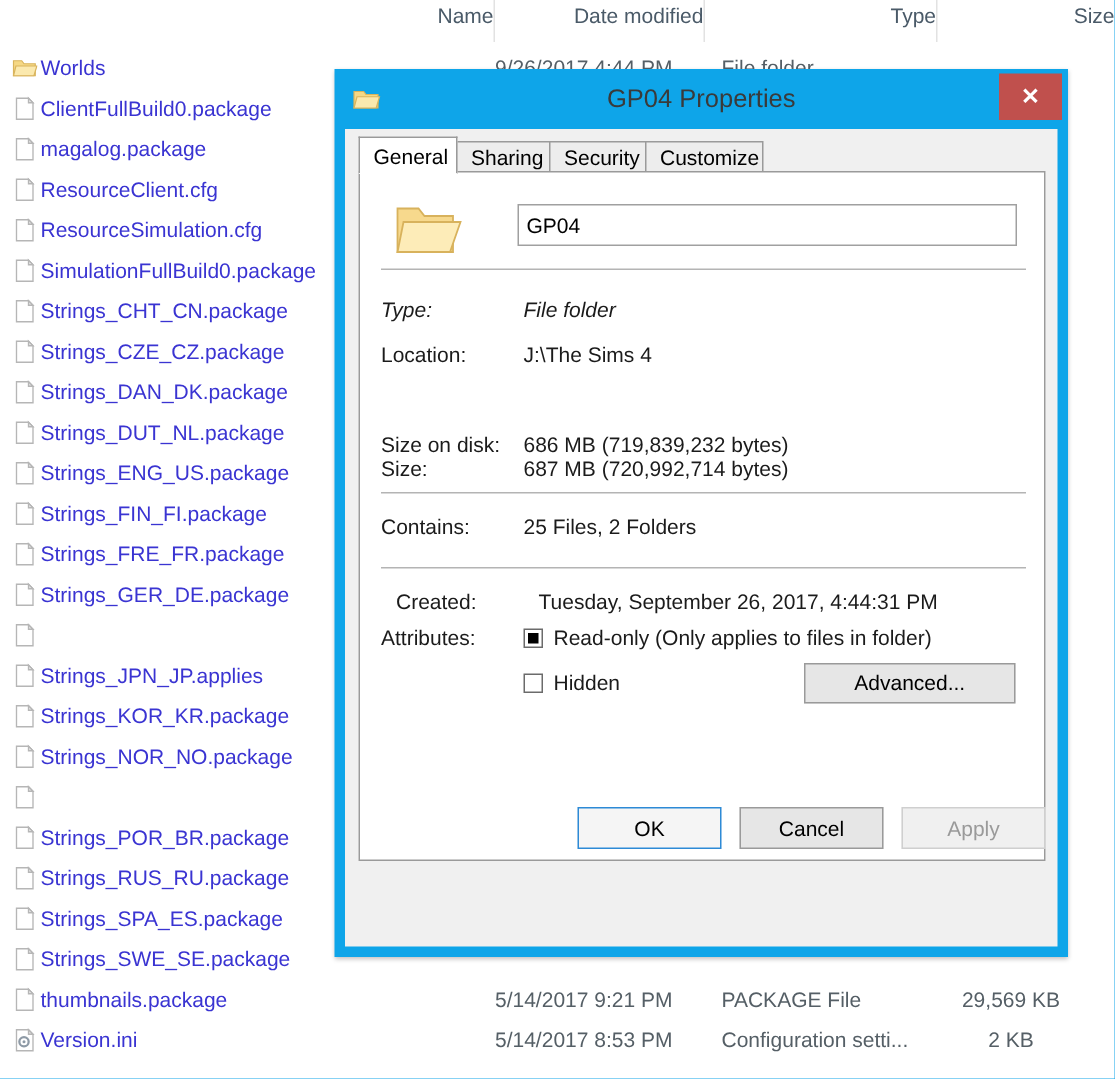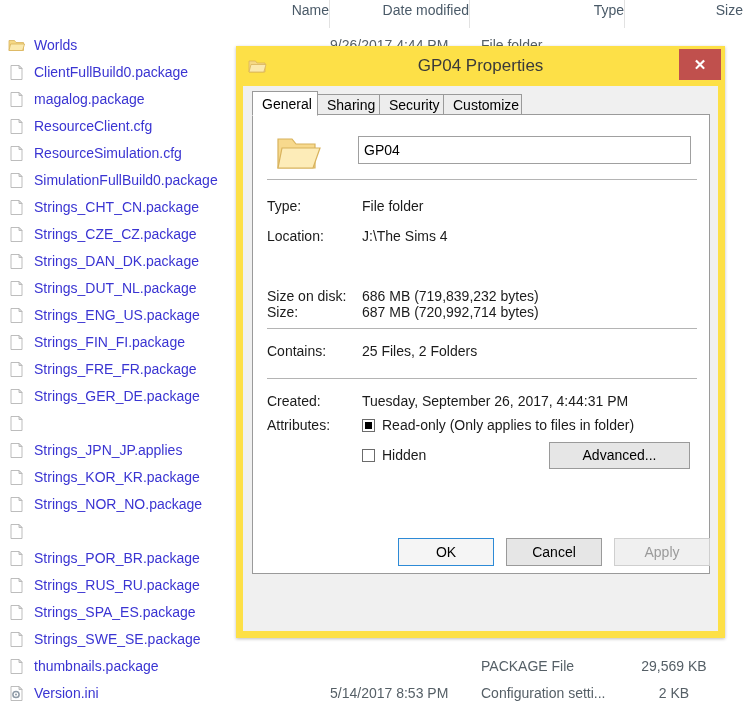--- a/index.html
+++ b/index.html
@@ -52,21 +52,21 @@
     left: 8px; top: 0;
     height: 27px;
     line-height: 27px;
     display: flex;
     align-items: center;
     white-space: nowrap;
   }
   .fname {
     color: #3a34d2;
     font-size: 14px;
-    margin-left: 9px;
+    margin-left: 2px;
   }
   .cell-date {
     position: absolute;
     left: 330px; top: 0;
     height: 27px; line-height: 27px;
     font-size: 14px;
     color: #555f66;
     white-space: nowrap;
   }
   .cell-type {
@@ -88,25 +88,25 @@
     white-space: nowrap;
   }
 
   
   .icon { width: 17px; height: 17px; display: inline-block; flex: 0 0 auto; position: relative; }
   .icon svg { display: block; }
 
   
   #dialog {
     position: absolute;
-    left: 236px;
+    left: 223px;
     top: 46px;
     width: 489px;
     height: 592px;
-    background: #fde047;
+    background: #0ea5e9;
     box-sizing: border-box;
     box-shadow: 0 1px 3px rgba(0,0,0,0.25);
   }
   #titlebar {
     position: absolute;
     left: 0; top: 0;
     width: 489px; height: 40px;
   }
   #title-icon {
     position: absolute;
@@ -566,20 +566,21 @@
       <div class="row" style="top: 653px;">
         <div class="cell-name">
           <span class="icon">
             <svg width="17" height="17" viewBox="0 0 17 17">
               <path d="M3 1.5 L11 1.5 L14 4.5 L14 15.5 L3 15.5 Z" fill="#ffffff" stroke="#b6b6b6" stroke-width="0.9"></path>
               <path d="M11 1.5 L11 4.5 L14 4.5 Z" fill="#e8e8e8" stroke="#b6b6b6" stroke-width="0.9"></path>
             </svg>
           </span>
           <span class="fname">thumbnails.package</span>
         </div>
+        <div class="cell-date">5/14/2017 9:21 PM</div>
         <div class="cell-type">PACKAGE File</div>
         <div class="cell-size">29,569 KB</div>
       </div>
       <div class="row" style="top: 680px;">
         <div class="cell-name">
           <span class="icon">
             <svg width="17" height="17" viewBox="0 0 17 17">
               <path d="M3 1.5 L11 1.5 L14 4.5 L14 15.5 L3 15.5 Z" fill="#ffffff" stroke="#b6b6b6" stroke-width="0.9"></path>
               <path d="M11 1.5 L11 4.5 L14 4.5 Z" fill="#e4e4e4" stroke="#b6b6b6" stroke-width="0.9"></path>
               <circle cx="8" cy="9.5" r="3.1" fill="none" stroke="#8e9aa6" stroke-width="1.5"></circle>
@@ -624,41 +625,41 @@
           <path d="M3 7 L17 7 L21 12 L40 12 L40 36 L3 36 Z" fill="#f7d98d" stroke="#d8b25c" stroke-width="1.2"></path>
           <path d="M7 16 L45 16 L38 36 L3 36 Z" fill="#fdecb8" stroke="#d8b25c" stroke-width="1.2"></path>
         </svg>
       </div>
 
       <input id="name-field" type="text" value="GP04" style="">
 
       <div class="sep" style="top:64px"></div>
 
       <div id="props-host">
-          <div class="prop-row" style="top: 83px;">
+          <div class="prop-row" style="top: 83px; font-style: italic;">
             <div class="prop-label">Type:</div>
             <div class="prop-value">File folder</div>
           </div>
           <div class="prop-row" style="top: 113px;">
             <div class="prop-label">Location:</div>
             <div class="prop-value">J:\The Sims 4</div>
           </div>
           <div class="prop-row" style="top: 143px; margin-top: 46px;">
             <div class="prop-label">Size:</div>
             <div class="prop-value">687 MB (720,992,714 bytes)</div>
           </div>
           <div class="prop-row" style="top: 173px;">
             <div class="prop-label">Size on disk:</div>
             <div class="prop-value">686 MB (719,839,232 bytes)</div>
           </div>
           <div class="prop-row" style="top: 228px;">
             <div class="prop-label">Contains:</div>
             <div class="prop-value">25 Files, 2 Folders</div>
           </div>
-          <div class="prop-row" style="top: 278px;">
+          <div class="prop-row" style="top: 278px; margin-left: 10px;">
             <div class="prop-label">Created:</div>
             <div class="prop-value">Tuesday, September 26, 2017, 4:44:31 PM</div>
           </div>
         </div>
 
       <div class="sep" style="top:213px"></div>
       <div class="sep" style="top:263px"></div>
 
       <div class="prop-label" style="position:absolute; top:302px;">Attributes:</div>
 

